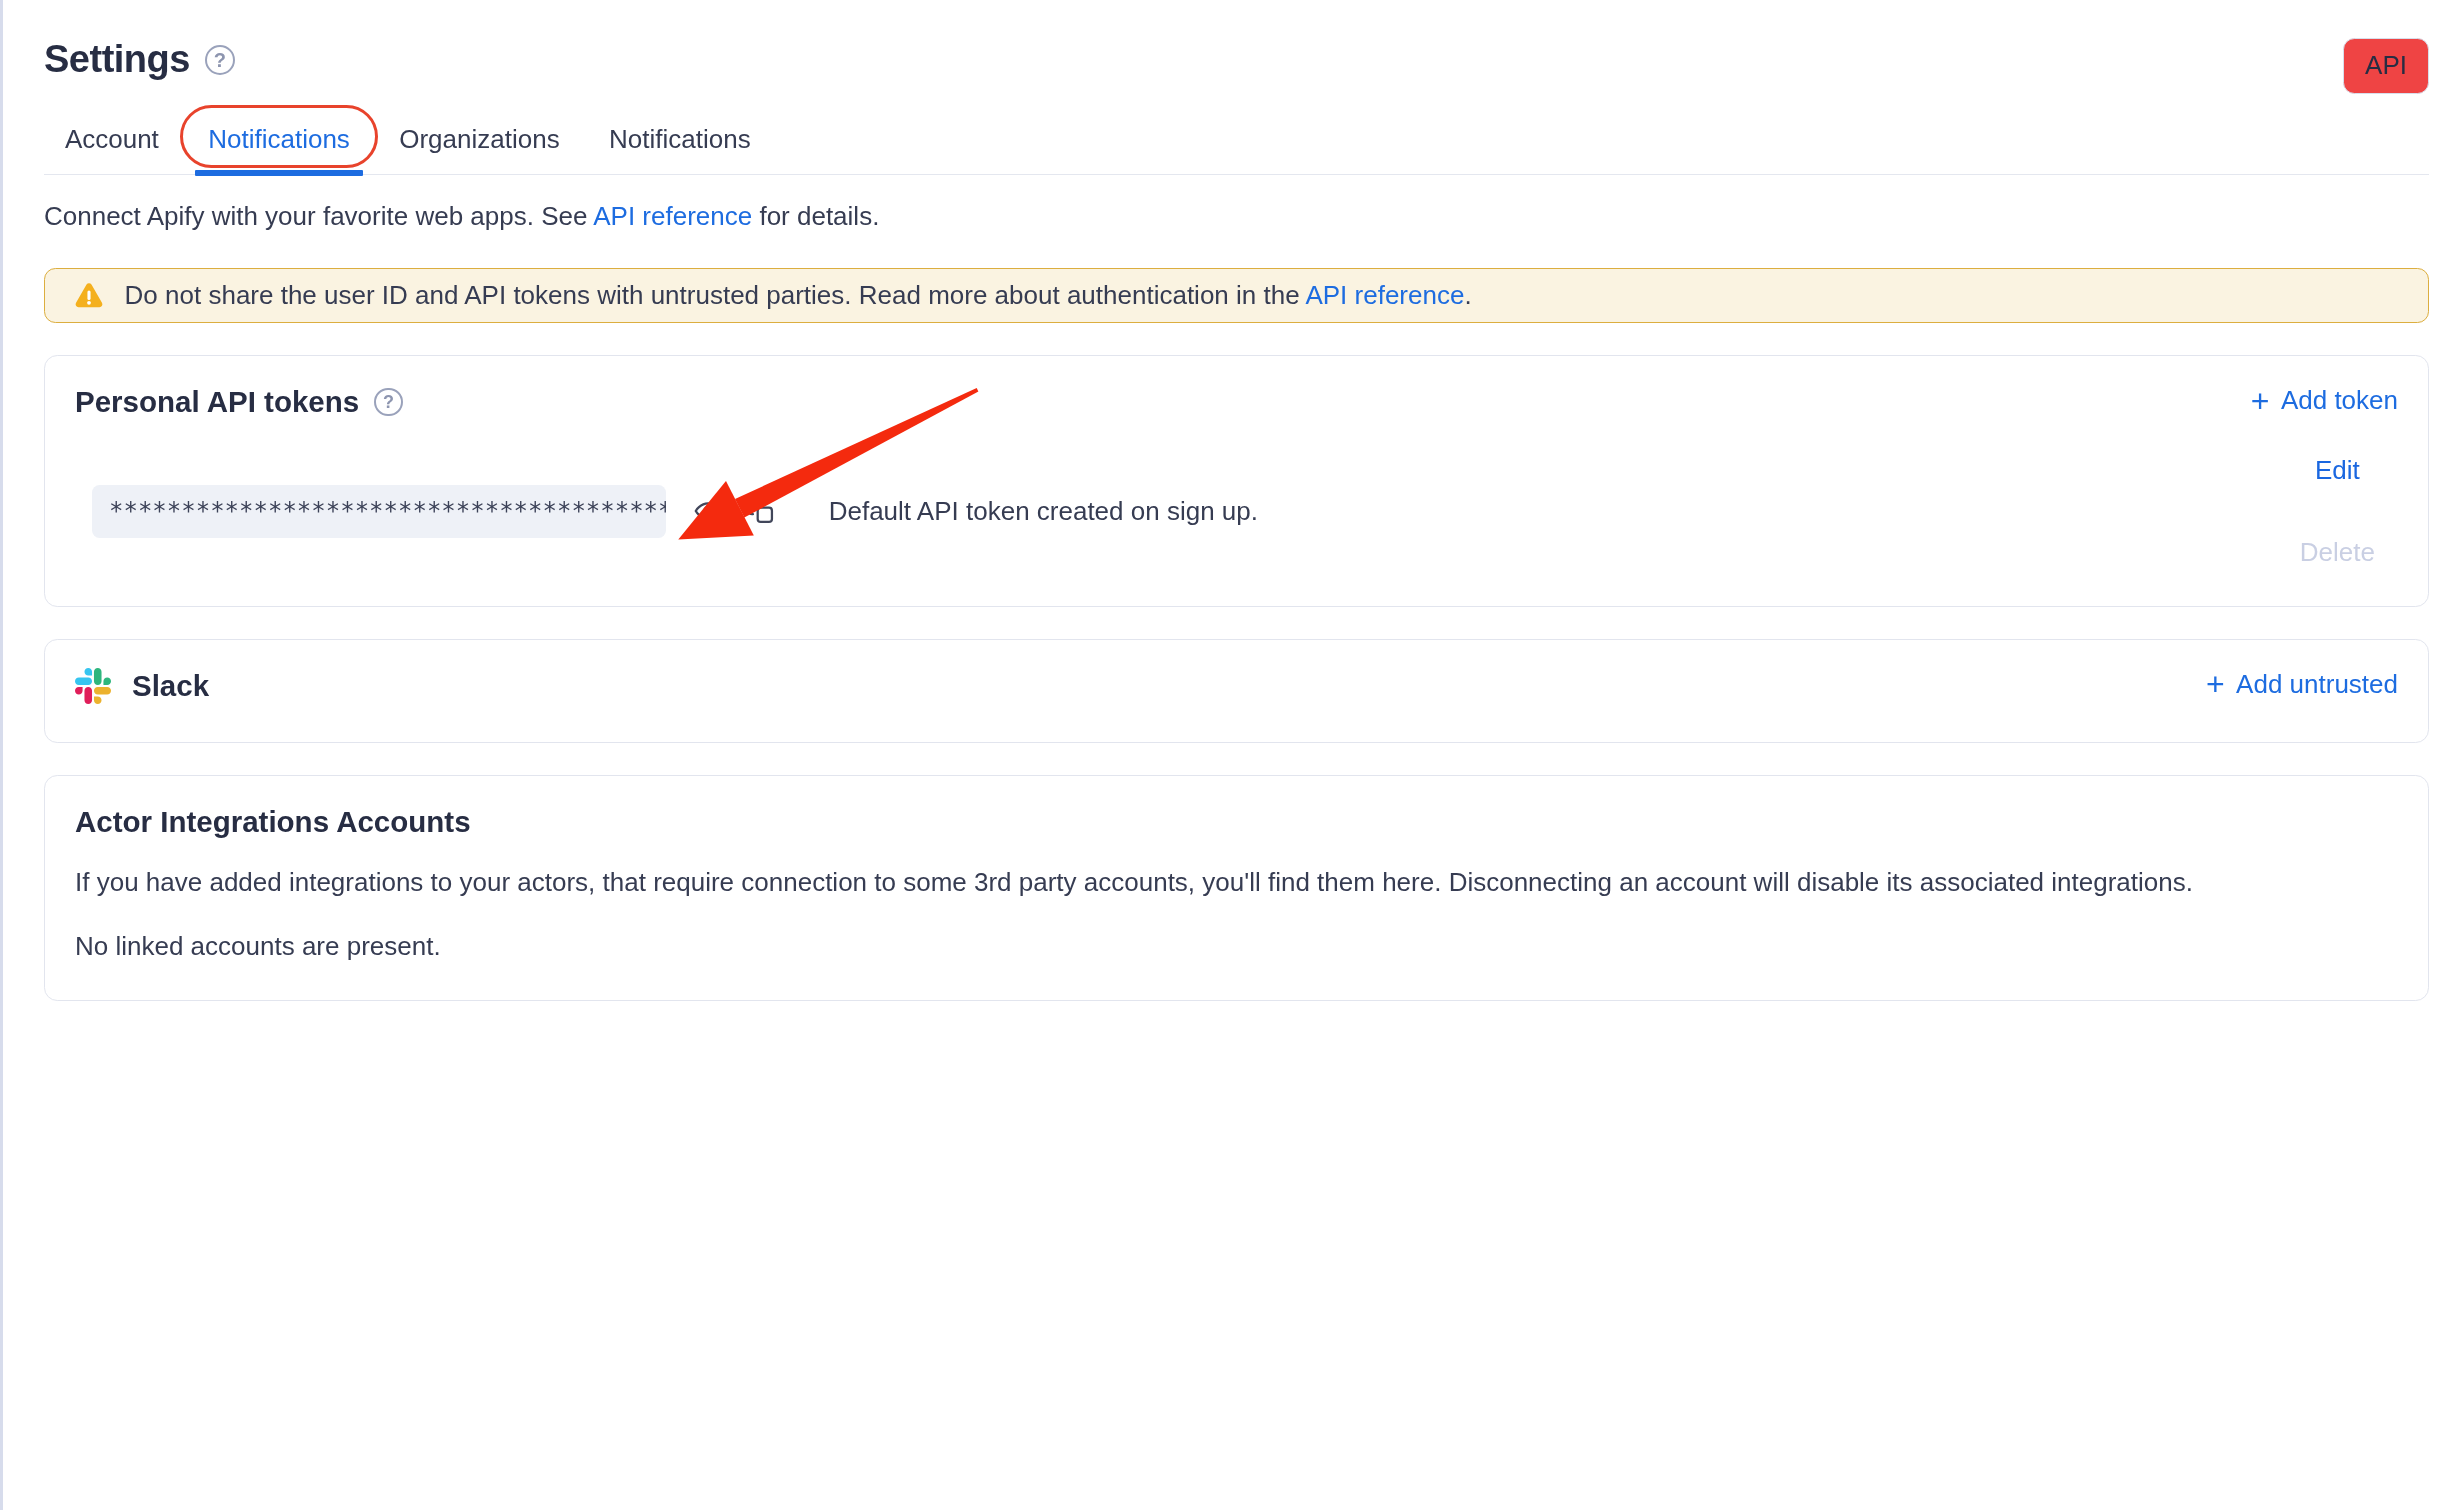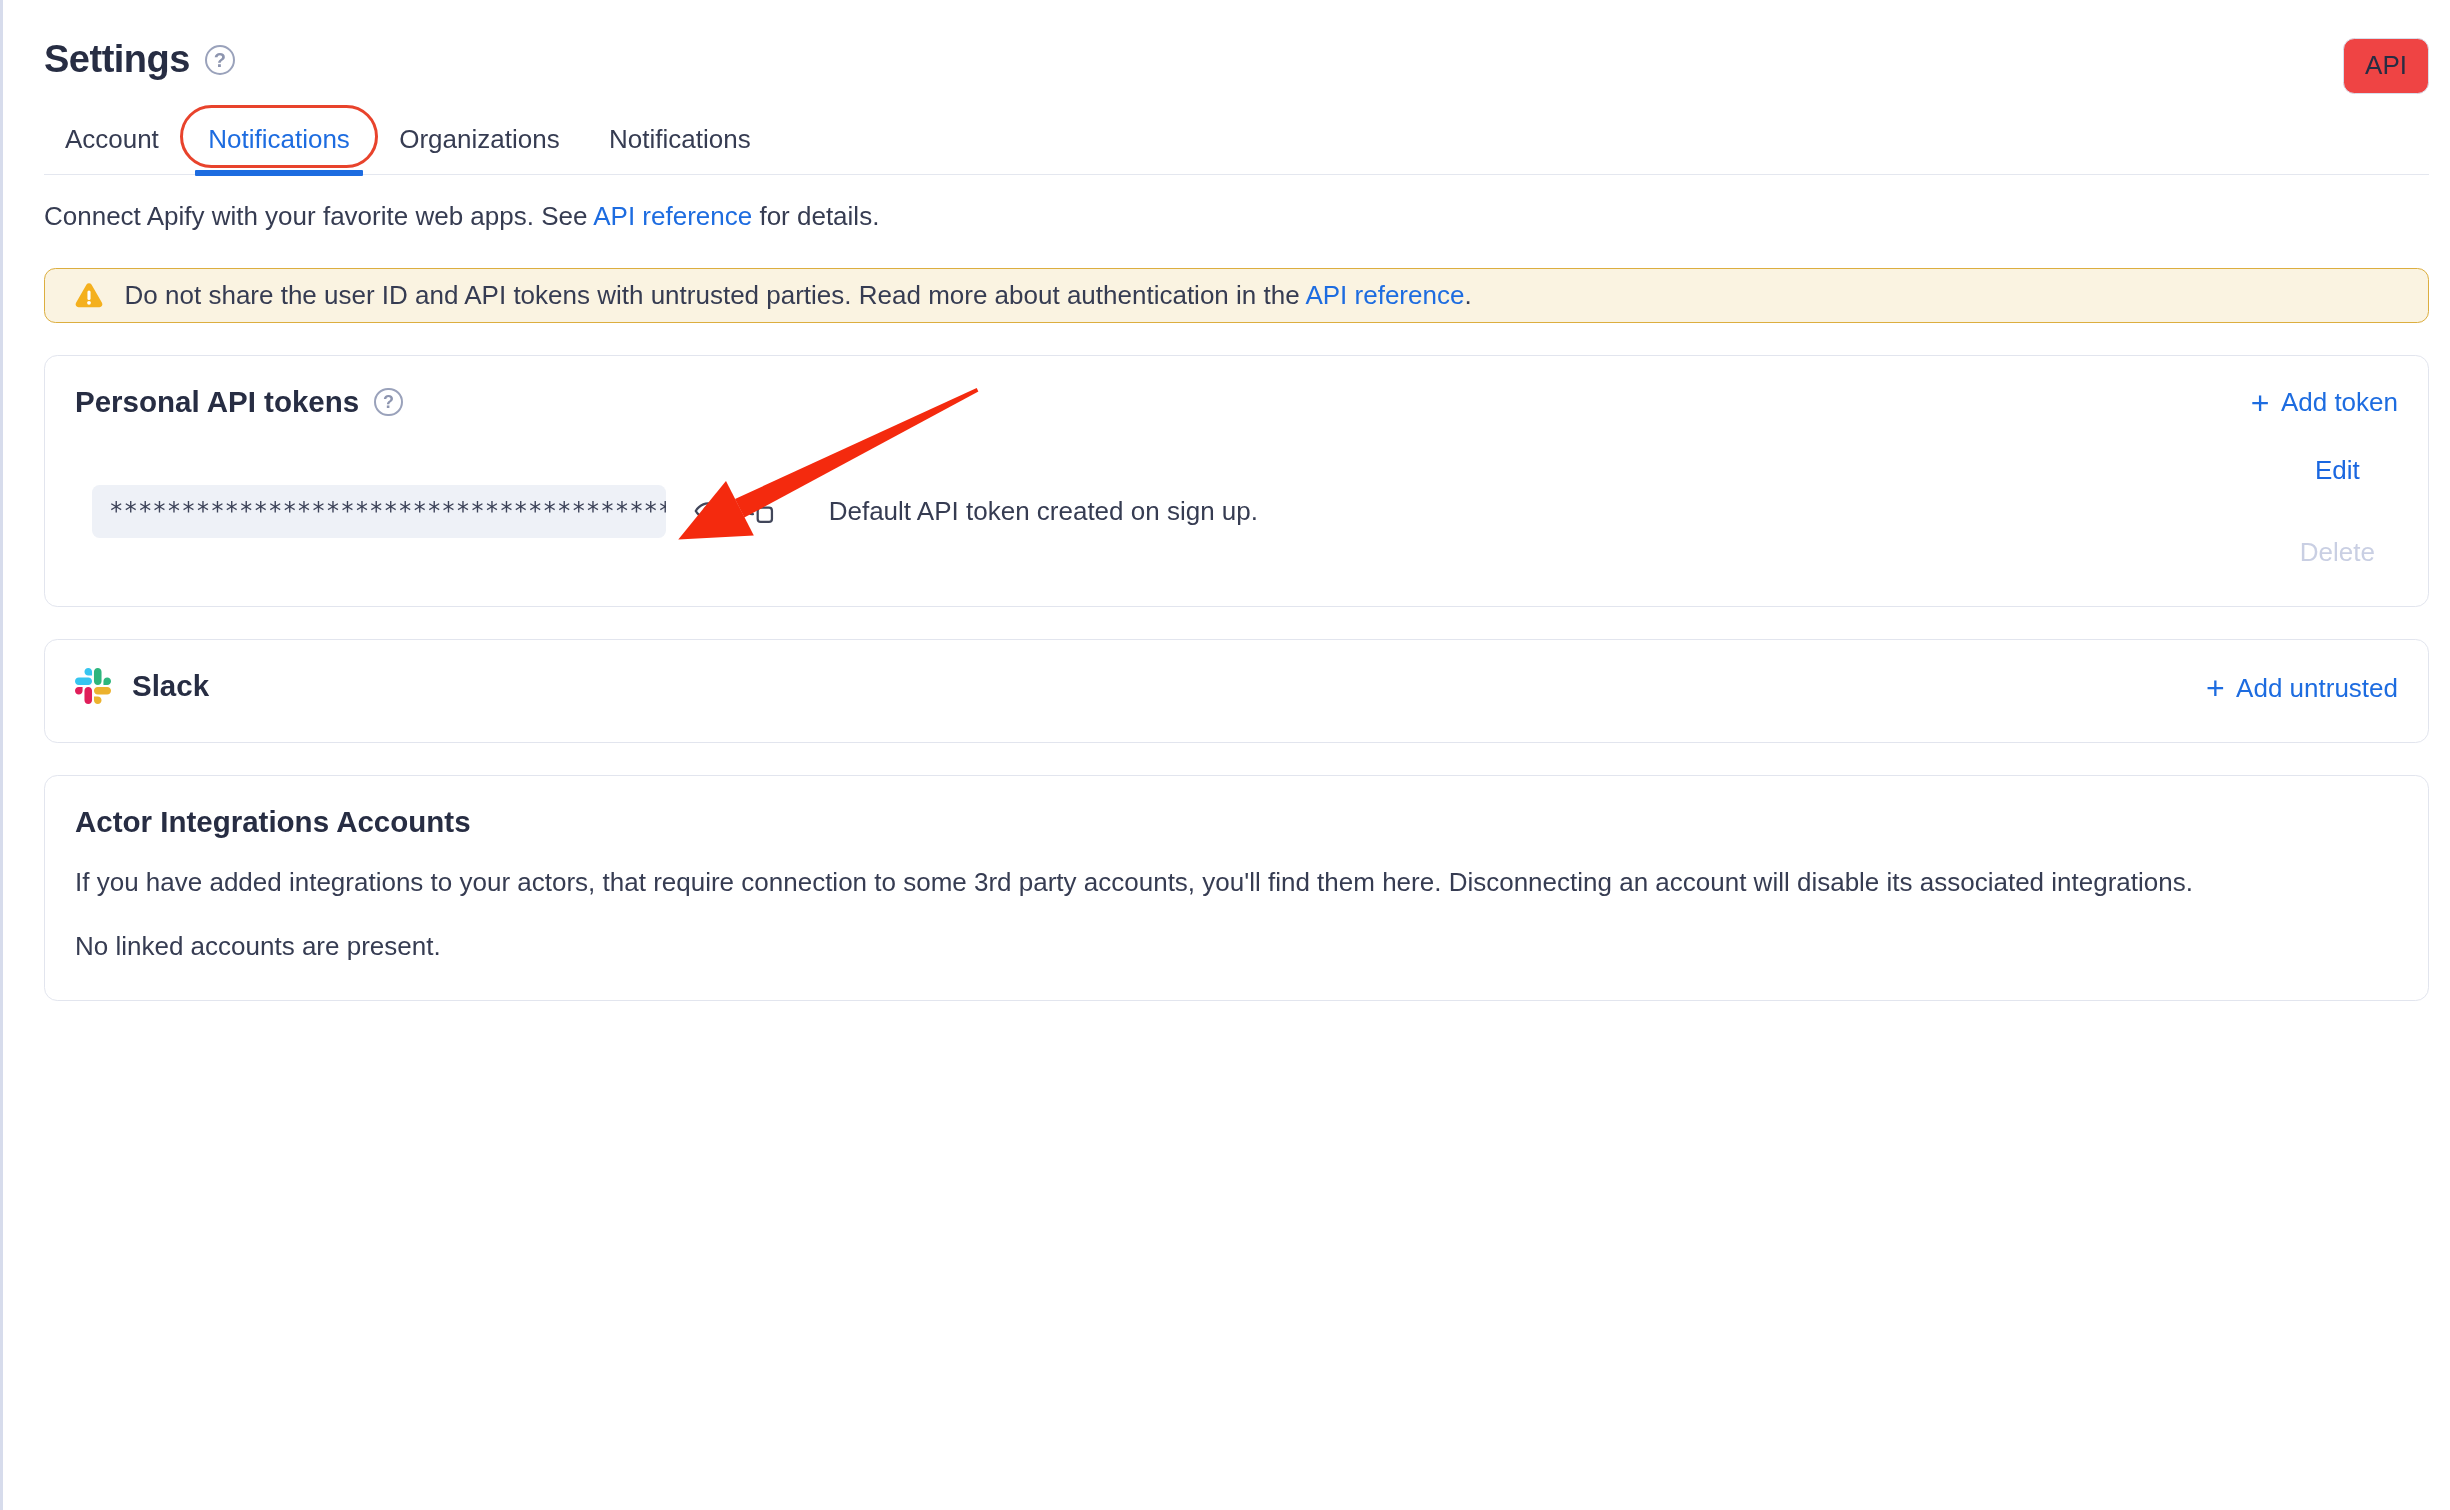--- a/index.html
+++ b/index.html
@@ -43,21 +43,21 @@
   .userid-row { margin-top:40px; display:flex; align-items:center; }
   .userid-label { font-size:26px; color:#363c52; }
   .code-chip { margin-left:15px; background:#eef1f7; border-radius:7.6px; padding:8.6px 17px;
     font-family:"DejaVu Sans Mono", monospace; font-size:25px; color:#363c52; }
   .icon-btn { background:none; border:none; cursor:pointer; display:inline-flex;
     align-items:center; justify-content:center; padding:3.8px; }
 
   
   .card { border:1.9px solid #e2e5ee; border-radius:13.3px; background:#ffffff;
     margin-top:32px; padding:28.5px 30px 38px; }
-  .card-header { display:flex; align-items:flex-end; justify-content:space-between; }
+  .card-header { display:flex; align-items:flex-start; justify-content:space-between; }
   .card-title-wrap { display:flex; align-items:center; gap:15px; }
   .card-title { font-size:29.5px; font-weight:700; color:#272d43; }
   .help-circle.small { width:28.5px; height:28.5px; font-size:18px; }
   .add-link { display:inline-flex; align-items:center; gap:11.4px; background:none; border:none;
     cursor:pointer; color:#1d6ce0; font-size:26px; font-family:inherit; }
   .plus-glyph { font-size:32px; line-height:1; font-weight:400; }
 
   
   .token-row { display:flex; align-items:center; margin-top:36px; padding-left:17px; }
   .token-field { width:574px; background:#eef1f7; border:none; border-radius:7.6px;

